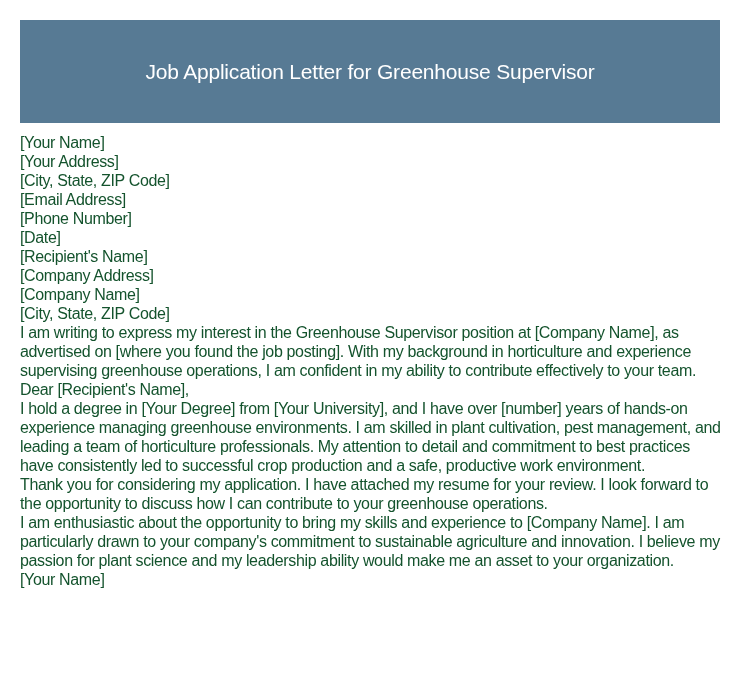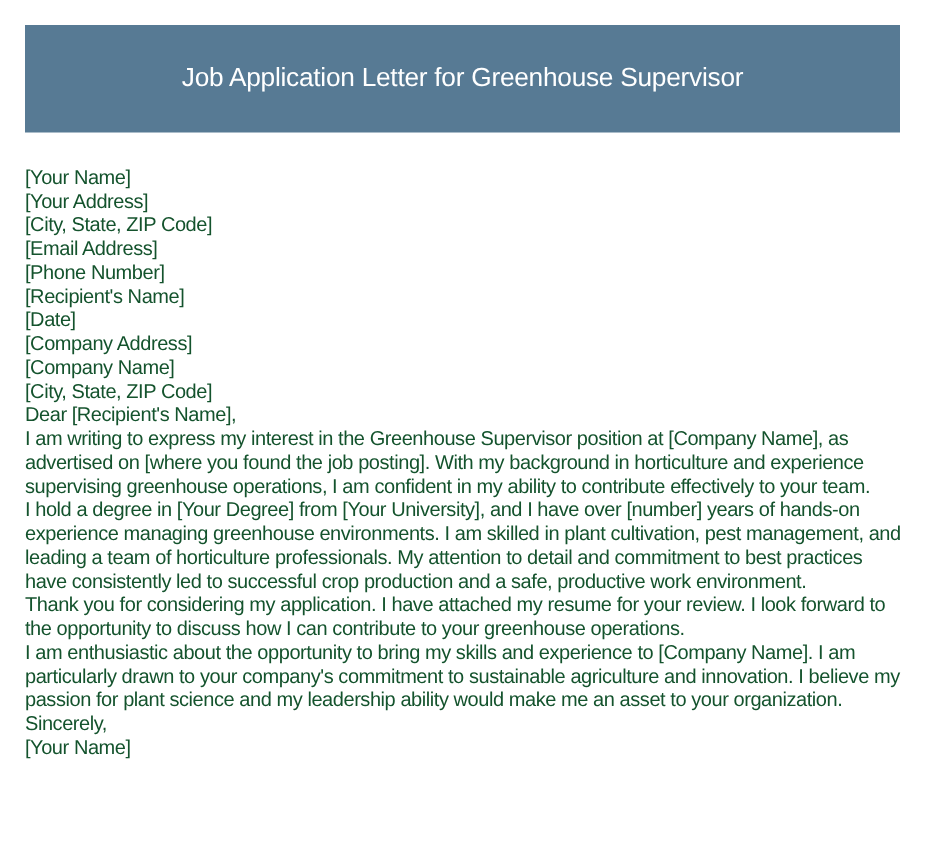--- a/index.html
+++ b/index.html
@@ -1,18 +1,18 @@
 <!DOCTYPE html>
 <html><head>
 <meta charset="utf-8">
 <style>
   html, body { margin: 0; padding: 0; background: #ffffff; }
   body { width: 740px; height: 686px; position: relative; overflow: hidden; font-family: "Liberation Sans", sans-serif; }
   .header {
-    position: absolute; left: 20px; top: 20px; width: 700px; height: 86px;
+    position: absolute; left: 20px; top: 20px; width: 700px; height: 103px;
     background: #577a94; color: #ffffff;
     display: flex; align-items: center; justify-content: center;
     font-size: 21px; letter-spacing: -0.2px;
   }
   .letter {
     position: absolute; left: 20px; top: 133px; width: 704px;
     color: #14532d; font-size: 16px; line-height: 19px; letter-spacing: -0.35px;
     font-family: "Liberation Sans", sans-serif;
   }
   .letter p { margin: 0; }
@@ -23,25 +23,24 @@
 <div class="header">
   <span>Job Application Letter for Greenhouse Supervisor</span>
 </div>
 
 <div class="letter">
   <p>[Your Name]</p>
   <p>[Your Address]</p>
   <p>[City, State, ZIP Code]</p>
   <p>[Email Address]</p>
   <p>[Phone Number]</p>
+  <p>[Date]</p>
   <p>[Recipient's Name]</p>
-  <p>[Date]</p>
   <p>[Company Address]</p>
   <p>[Company Name]</p>
   <p>[City, State, ZIP Code]</p>
+  <p>I am writing to express my interest in the Greenhouse Supervisor position at [Company Name], as advertised on [where you found the job posting]. With my background in horticulture and experience supervising greenhouse operations, I am confident in my ability to contribute effectively to your team.</p>
   <p>Dear [Recipient's Name],</p>
-  <p>I am writing to express my interest in the Greenhouse Supervisor position at [Company Name], as advertised on [where you found the job posting]. With my background in horticulture and experience supervising greenhouse operations, I am confident in my ability to contribute effectively to your team.</p>
   <p>I hold a degree in [Your Degree] from [Your University], and I have over [number] years of hands-on experience managing greenhouse environments. I am skilled in plant cultivation, pest management, and leading a team of horticulture professionals. My attention to detail and commitment to best practices have consistently led to successful crop production and a safe, productive work environment.</p>
   <p>Thank you for considering my application. I have attached my resume for your review. I look forward to the opportunity to discuss how I can contribute to your greenhouse operations.</p>
   <p>I am enthusiastic about the opportunity to bring my skills and experience to [Company Name]. I am particularly drawn to your company's commitment to sustainable agriculture and innovation. I believe my passion for plant science and my leadership ability would make me an asset to your organization.</p>
-  <p>Sincerely,</p>
   <p>[Your Name]</p>
 </div>
 
 </body></html>

